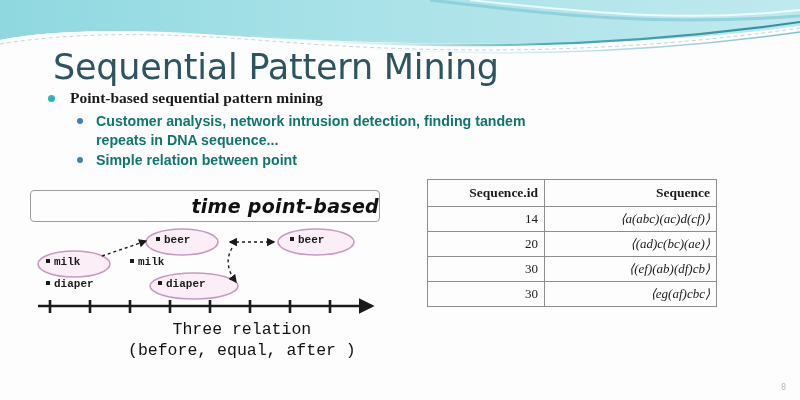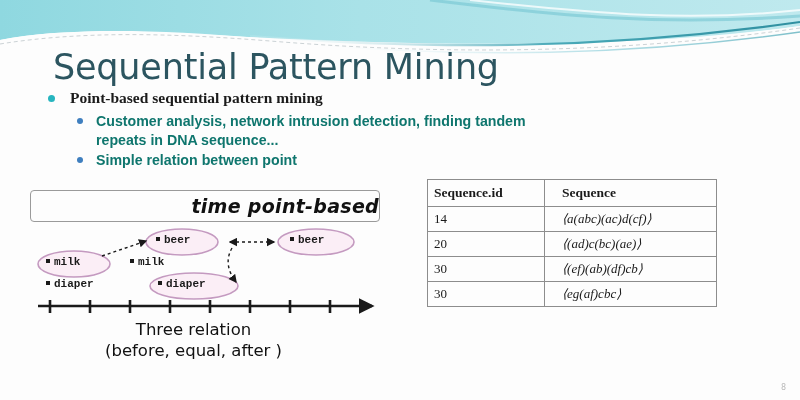--- a/index.html
+++ b/index.html
@@ -136,36 +136,36 @@
   }
 
   
   .caption {
     position: absolute;
     font-family: "DejaVu Sans", sans-serif;
     font-size: 16.5px;
     color: #111;
     line-height: 1.25;
   }
-  .cap-left  { left: 105px; top: 320px; text-align: center; }
+  .cap-left  { left: 128px; top: 320px; text-align: center; font-family: Liberation Mono, monospace; }
   .cap-right { left: 416px; top: 320px; }
   .cap-right i { font-style: italic; }
 
   
   .seq-table {
     position: absolute;
     left: 427px;
     top: 179px;
     border-collapse: collapse;
     background: #fdfdfd;
     font-family: "Liberation Serif", serif;
   }
   .seq-table th, .seq-table td {
     border: 1px solid #8d8d8d;
-    text-align: left;
+    text-align: right;
     padding: 2px 6px;
     color: #1a1a1a;
   }
   .seq-table th {
     font-size: 13.5px;
     font-weight: 700;
     height: 22px;
   }
   .seq-table td {
     font-size: 13px;

